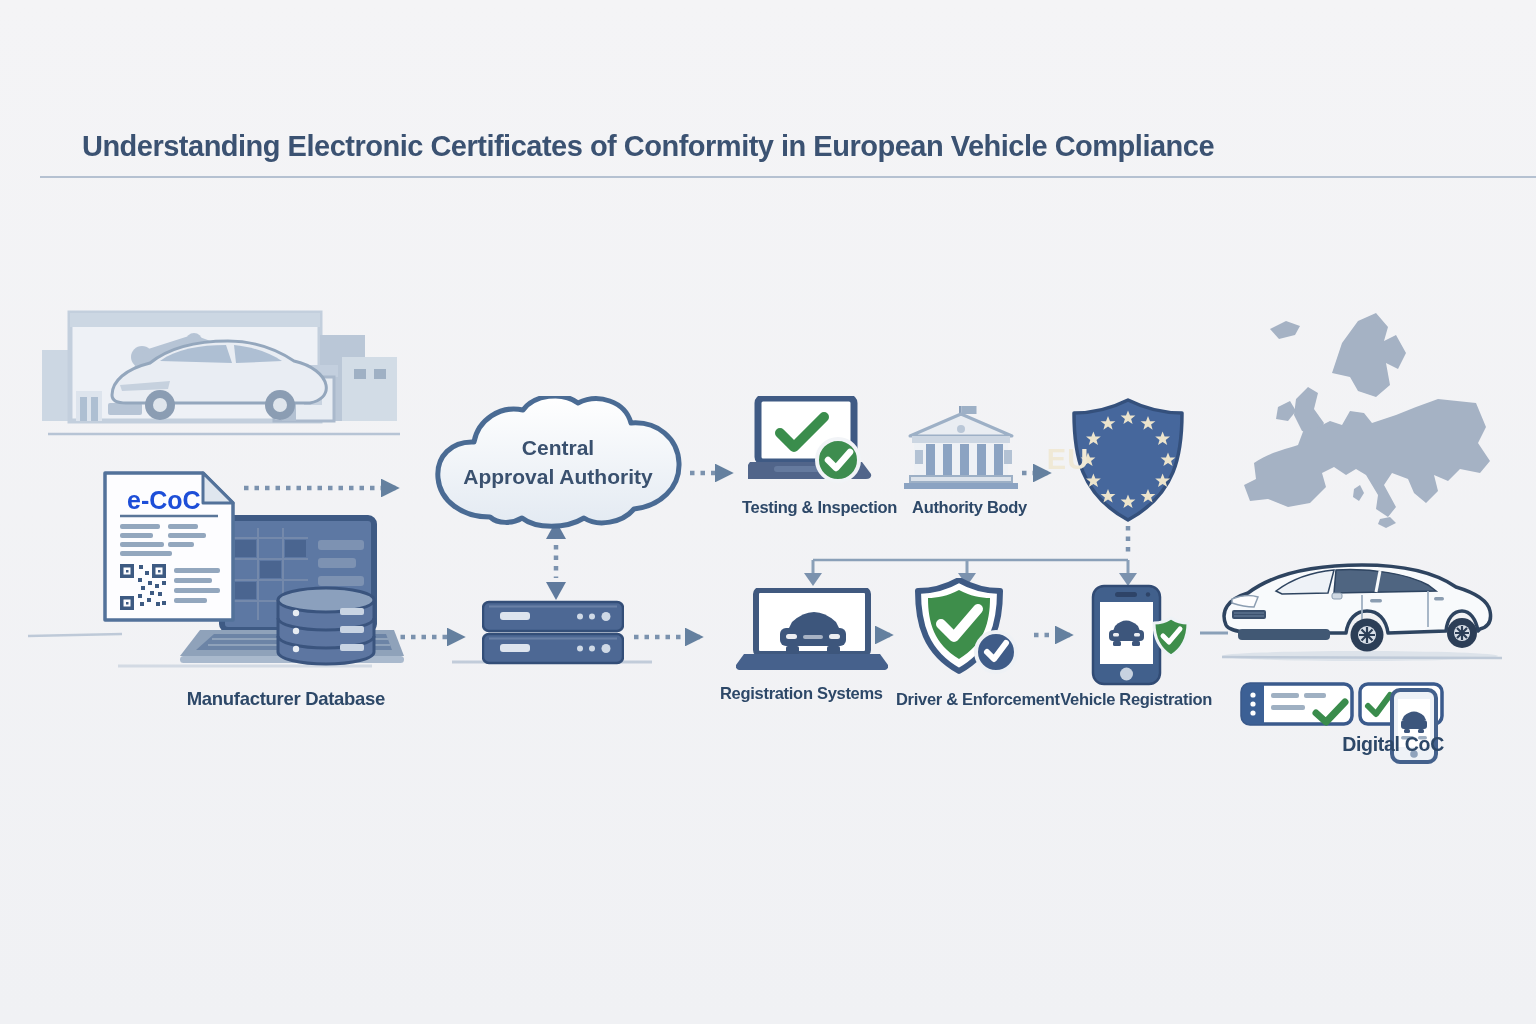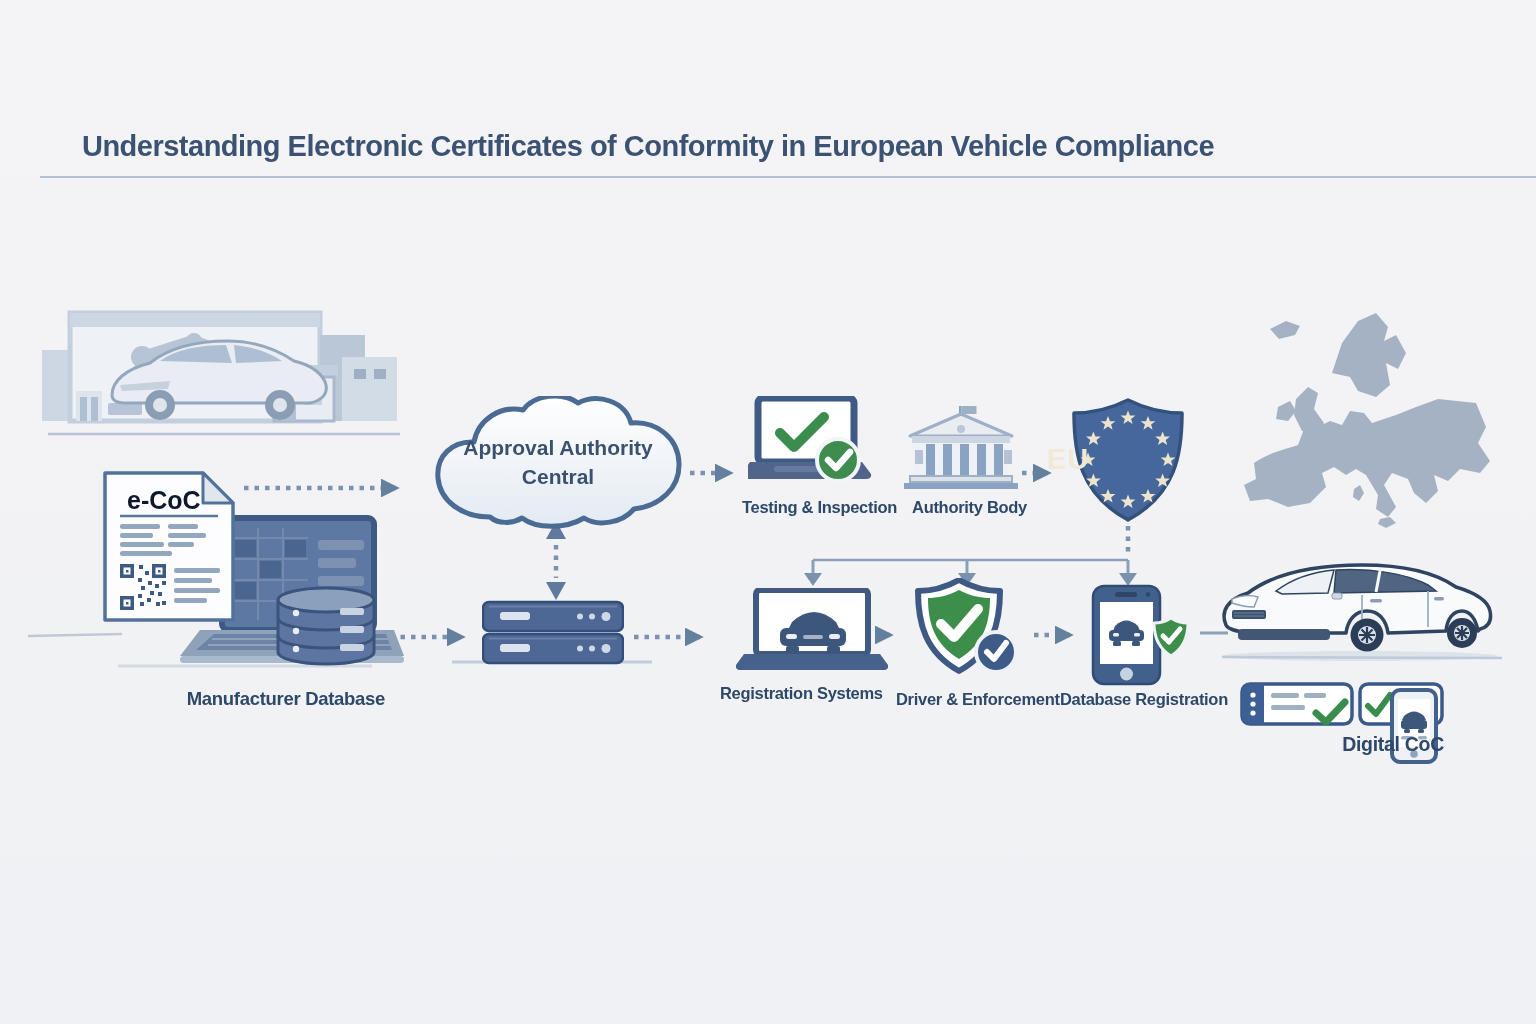--- a/index.html
+++ b/index.html
@@ -26,21 +26,21 @@
   .lbl-regulatory{left:893px;top:498px;width:134px;font-size:16.5px;}
   .lbl-regsystems{left:720px;top:684px;width:160px;font-size:16.5px;}
   .lbl-driver{left:896px;top:690px;width:152px;font-size:16.5px;}
   .lbl-vehreg{left:1060px;top:690px;width:152px;font-size:16.5px;}
   .lbl-digital{left:1244px;top:733px;width:200px;font-size:19.5px;}
   .cloud-text{
     left:424px;top:433px;width:268px;text-align:center;
     font-size:21px;font-weight:700;color:#3a516f;line-height:29px;
   }
   .cloud-text span{display:block;}
-  .ecoc-title{left:127px;top:486px;font-size:25px;font-weight:700;color:#0f172a;}
+  .ecoc-title{left:127px;top:486px;font-size:25px;font-weight:700;color:#1d4ed8;}
   .eu-text{left:1006px;top:443px;width:124px;text-align:center;
     font-size:29px;font-weight:700;color:#f0e9d6;letter-spacing:1px;}
 </style>
 </head>
 <body>
 
 <div class="canvas">
 
   <svg id="connectors" width="1536" height="1024" viewBox="0 0 1536 1024">
     <defs>
@@ -232,22 +232,22 @@
             <stop offset="1" stop-color="#e3eaf2"></stop>
         </linearGradient>
       </defs>
       <path d="M66,121 C38,121 16,105 14,82 C12,60 28,45 50,46 C54,24 76,9 99,14
                C110,-1 138,-5 154,7 C174,-3 201,5 207,27 C233,25 254,42 255,67
                C256,92 236,110 210,113 C198,127 174,131 160,122 C142,133 112,133 98,122
                C88,128 74,128 66,121 Z" fill="url(#cloudg)" stroke="#4a6b94" stroke-width="5" stroke-linejoin="round"></path>
     </svg>
   </div>
   <div class="txt cloud-text">
+    <span>Central</span>
     <span>Approval Authority</span>
-    <span>Central</span>
   </div>
 
   <div class="node" style="left:482px;top:600px;">
     <svg width="142" height="66" viewBox="0 0 142 66">
       <rect x="1" y="2" width="140" height="29" rx="6" fill="#4d6894" stroke="#334e78" stroke-width="2.5"></rect>
       <rect x="1" y="34" width="140" height="29" rx="6" fill="#4d6894" stroke="#334e78" stroke-width="2.5"></rect>
       <line x1="7" y1="6.5" x2="135" y2="6.5" stroke="#7187ac" stroke-width="2" opacity="0.8"></line>
       <line x1="7" y1="38.5" x2="135" y2="38.5" stroke="#7187ac" stroke-width="2" opacity="0.8"></line>
       <rect x="18" y="12" width="30" height="8" rx="3" fill="#dde4ee"></rect>
       <rect x="18" y="44" width="30" height="8" rx="3" fill="#dde4ee"></rect>
@@ -384,21 +384,21 @@
         <rect x="23" y="59" width="8" height="5" rx="1.5"></rect>
           <rect x="42" y="59" width="8" height="5" rx="1.5"></rect>
       </g>
       <circle cx="36.5" cy="92" r="6.5" fill="#c7d2e0"></circle>
       <g>
         <path d="M81,36 C87,40 93,41 98,41 C98,55 94,66 81,74 C68,66 64,55 64,41 C69,41 75,40 81,36 Z" fill="#3e8e4b" stroke="#eef2f6" stroke-width="3" stroke-linejoin="round"></path>
         <path d="M73,54 L79,60 L90,47" stroke="#ffffff" stroke-width="5" fill="none" stroke-linecap="round" stroke-linejoin="round"></path>
       </g>
     </svg>
   </div>
-  <div class="txt lbl lbl-vehreg">Database Registration</div>
+  <div class="txt lbl lbl-vehreg">Vehicle Registration</div>
 
   <div class="node" style="left:1212px;top:533px;">
     <svg width="296" height="135" viewBox="0 0 296 135">
       <path d="M14,92 C8,78 16,66 36,60 C60,42 96,32 150,32 C196,32 224,40 244,54 C264,60 276,68 278,78
                C280,88 276,94 268,96 L266,98 C264,86 258,78 250,78 C241,78 235,86 234,98 L176,100
                C174,86 166,78 155,78 C144,78 136,86 134,100 L38,100 C22,98 16,96 14,92 Z" fill="#f8fafc" stroke="#2e4460" stroke-width="3.5" stroke-linejoin="round"></path>
       <path d="M64,58 C80,46 100,39 122,37 L116,60 L70,61 Z" fill="#eef2f7" stroke="#2e4460" stroke-width="1.5"></path>
       <path d="M124,37 C160,35 196,41 216,52 L224,58 L122,60 Z" fill="#4f6581" stroke="#2e4460" stroke-width="1.5"></path>
       <line x1="168" y1="38" x2="164" y2="59" stroke="#f8fafc" stroke-width="3"></line>
       <path d="M150,62 V96 M216,58 V94" stroke="#9fb0c2" stroke-width="1.8" fill="none"></path>

